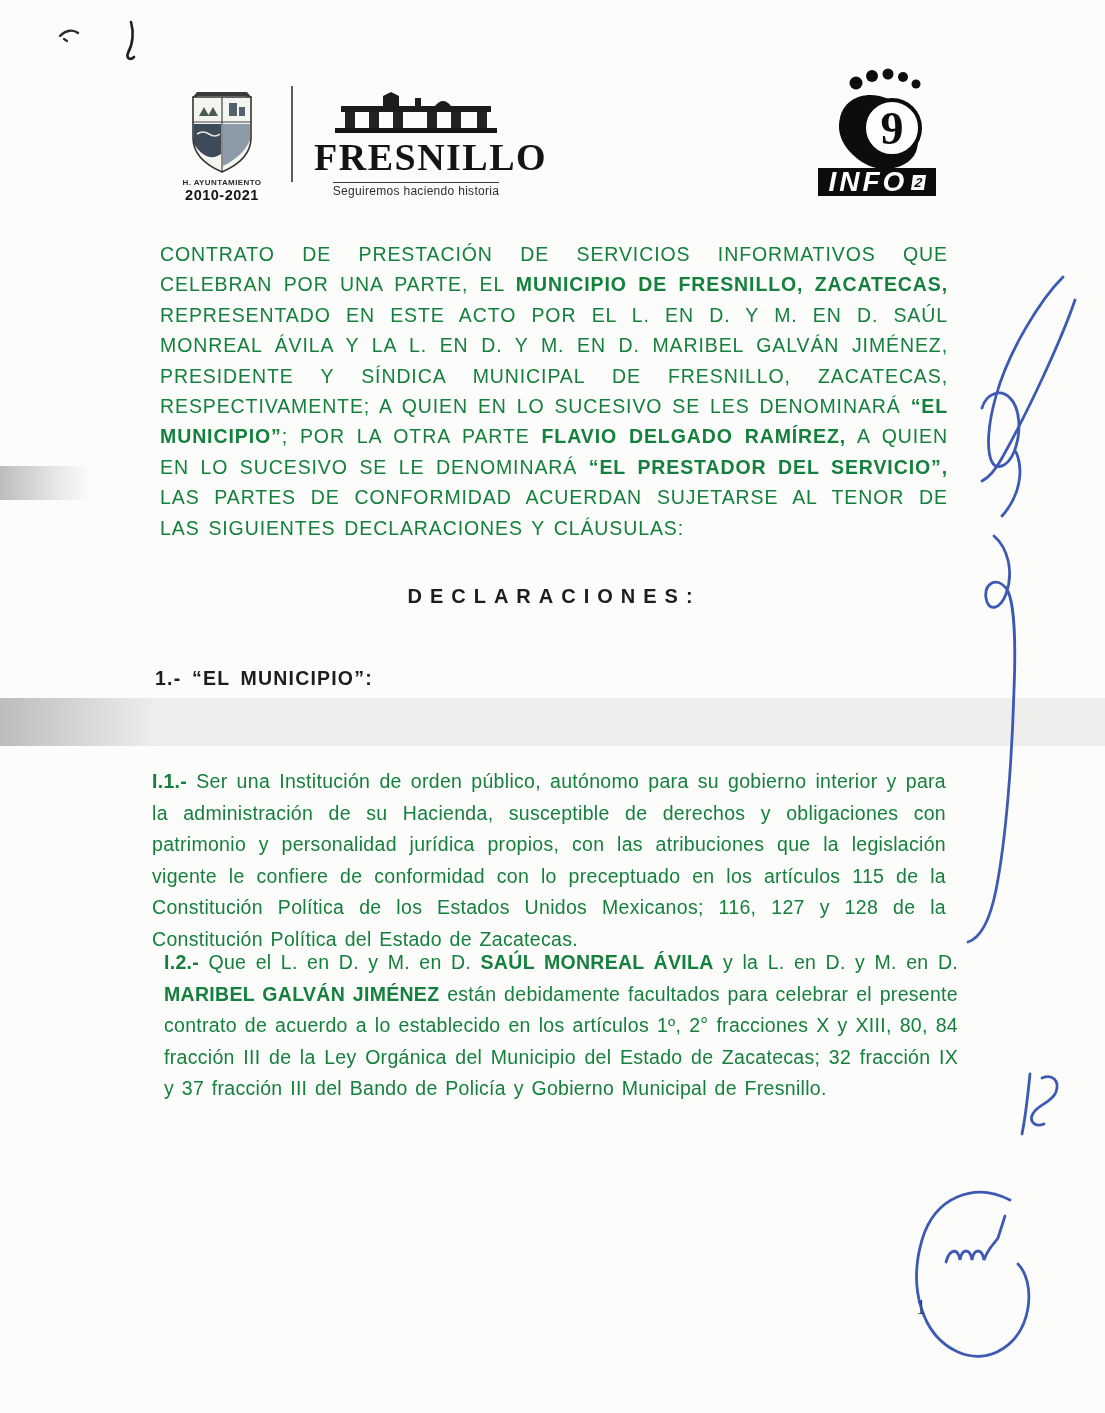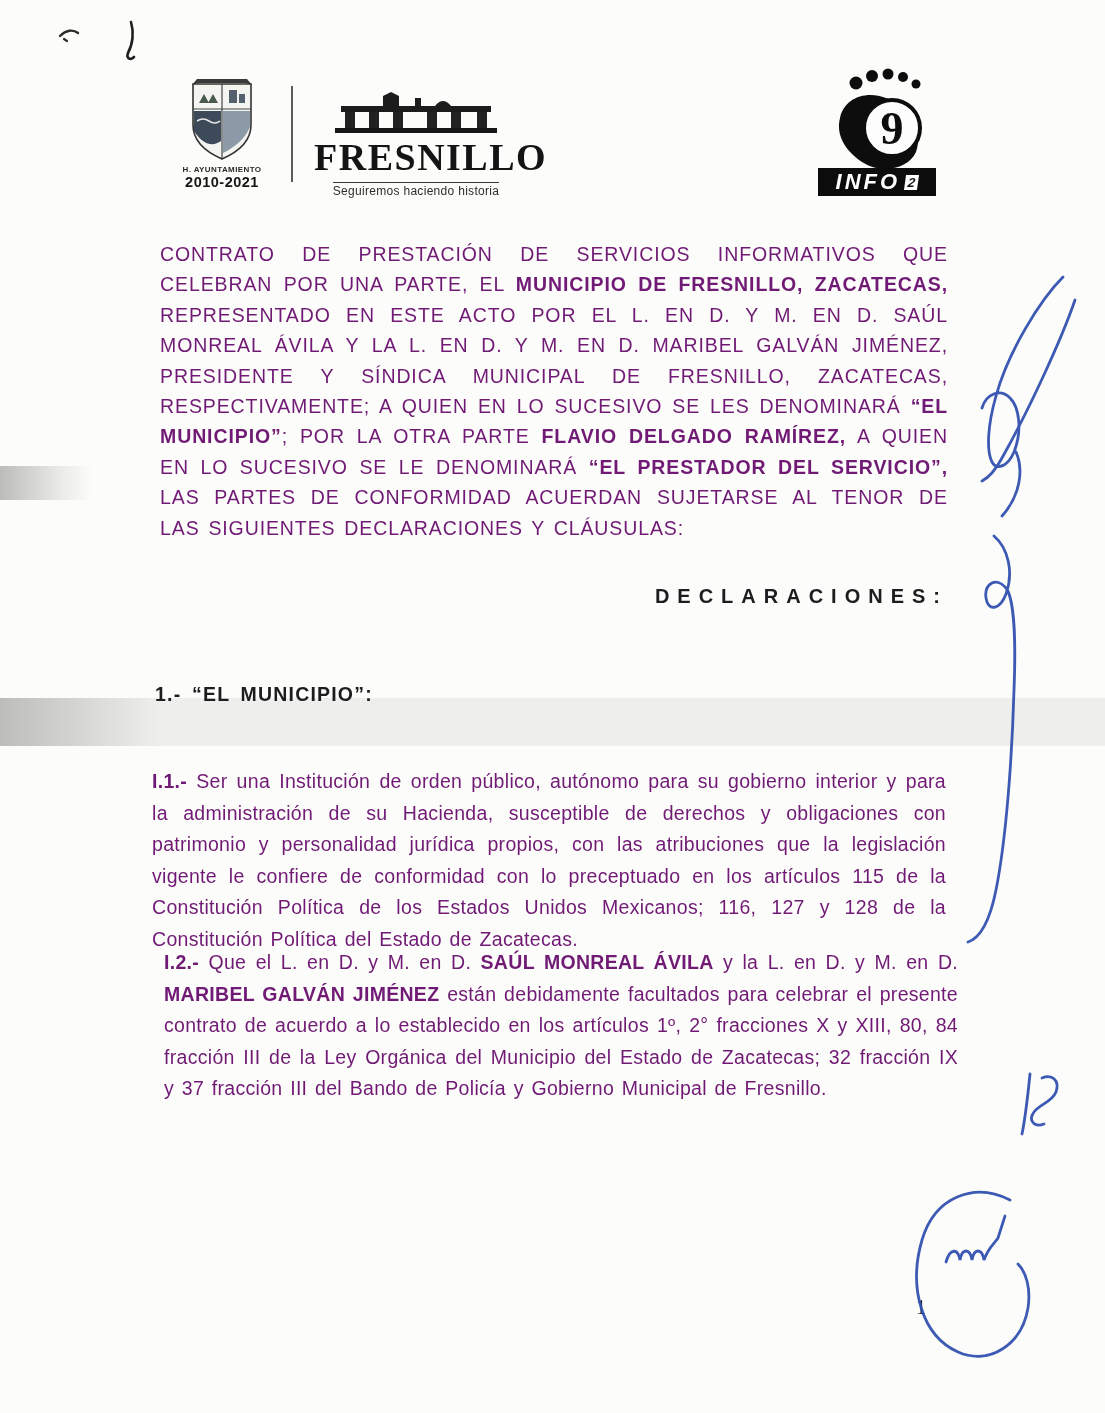--- a/index.html
+++ b/index.html
@@ -18,55 +18,55 @@
 
   
   .band { position:absolute; pointer-events:none; }
   .band-1 { left:0; top:466px; width:92px; height:34px;
     background:linear-gradient(to right, rgba(110,110,110,.45), rgba(150,150,150,.18) 65%, rgba(150,150,150,0)); }
   .band-2 { left:0; top:698px; width:100%; height:48px; background:rgba(165,165,165,.16); }
   .band-2b { left:0; top:698px; width:158px; height:48px;
     background:linear-gradient(to right, rgba(120,120,120,.42), rgba(120,120,120,0)); }
 
   
-  .crest { position:absolute; left:174px; top:75px; width:96px; text-align:center; }
+  .crest { position:absolute; left:174px; top:88px; width:96px; text-align:center; }
   .crest svg { display:block; margin:0 auto; }
   .crest-l1 { font-size:8px; font-weight:bold; letter-spacing:.4px; color:#2a2a2a; margin-top:2px; }
   .crest-l2 { font-size:14.5px; font-weight:bold; color:#161616; letter-spacing:.5px; }
 
   .logo-divider { position:absolute; left:291px; top:86px; width:2px; height:96px; background:#5c5c5c; }
 
   .fresnillo { position:absolute; left:314px; top:90px; width:204px; text-align:center; }
   .fresnillo svg { display:block; margin:0 auto; }
   .fres-name { font-family:"Liberation Serif", serif; font-weight:bold; font-size:38px;
     letter-spacing:1.5px; color:#141414; line-height:1; margin-top:2px; }
   .fres-tag { display:inline-block; font-size:12px; color:#2e2e2e; letter-spacing:.3px;
     border-top:1.5px solid #3a3a3a; padding-top:1px; margin-top:6px; }
 
   .info9 { position:absolute; left:804px; top:66px; width:146px; height:136px; }
   .info9 svg { position:absolute; left:0; top:0; }
   .info-banner { position:absolute; left:14px; top:102px; width:118px; height:28px;
     background:#0c0c0c; display:flex; align-items:center; justify-content:center;
     font-weight:bold; font-style:italic; }
-  .info-banner .lbl { color:#fff; font-size:22px; letter-spacing:3px; }
+  .info-banner .lbl { color:#fff; font-size:28px; letter-spacing:3px; }
   .info-banner .badge { margin-left:5px; background:#fff; color:#111; font-size:13px;
     line-height:15px; padding:0 3px; transform:skewX(-8deg); }
 
   
-  .para { position:absolute; text-align:justify; color:#701a75; }
+  .para { position:absolute; text-align:justify; color:#15803d; }
   .b { font-weight:bold; }
 
   .intro { left:160px; top:239px; width:788px; font-size:19.5px; line-height:30.4px;
     letter-spacing:.9px; word-spacing:2.5px; }
 
-  .declar { position:absolute; left:160px; top:585px; width:788px; text-align:right;
+  .declar { position:absolute; left:160px; top:585px; width:788px; text-align:center;
     font-size:20px; font-weight:bold; letter-spacing:8px; color:#1d1d1f; }
 
   .sec1 { position:absolute; left:155px; top:667px; font-size:19.5px; font-weight:bold;
-    letter-spacing:1.2px; word-spacing:4px; color:#1d1d1f;margin-top:16px; }
+    letter-spacing:1.2px; word-spacing:4px; color:#1d1d1f; }
 
   .clause { font-size:19.5px; line-height:31.6px; letter-spacing:.3px; word-spacing:2px; }
   .i1 { left:152px; top:751px; width:794px;margin-top:15px; }
   .i2 { left:164px; top:947px; width:794px; }
   .i3 { left:152px; top:1141px; width:794px; }
 
   .page-num { position:absolute; left:916px; top:1296px; font-size:20px; color:#222;
     font-family:"Liberation Serif", serif; }
 
   

